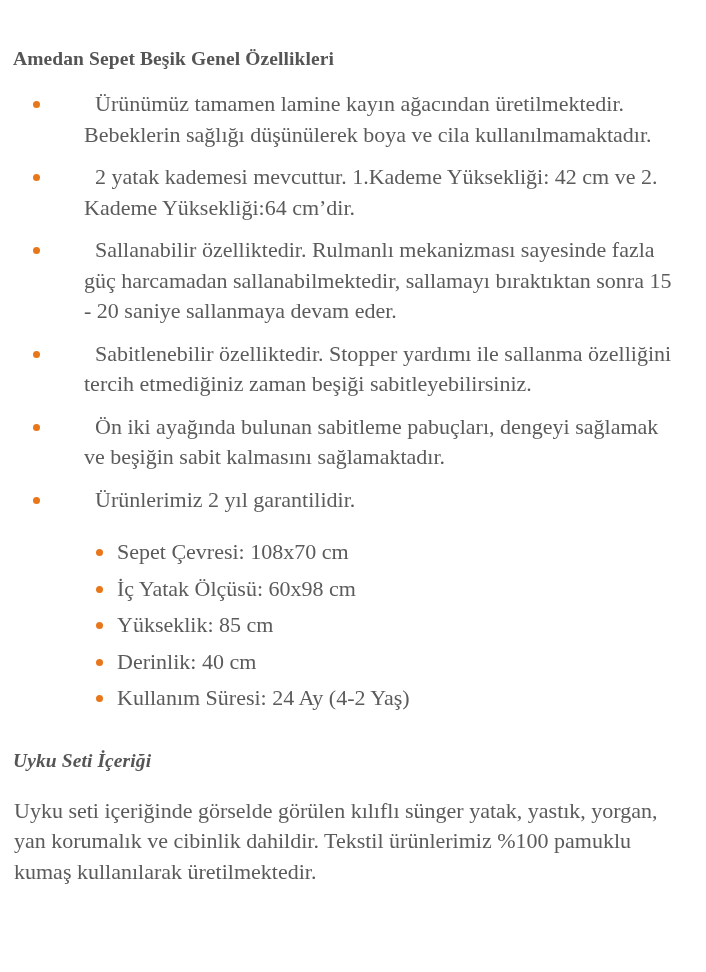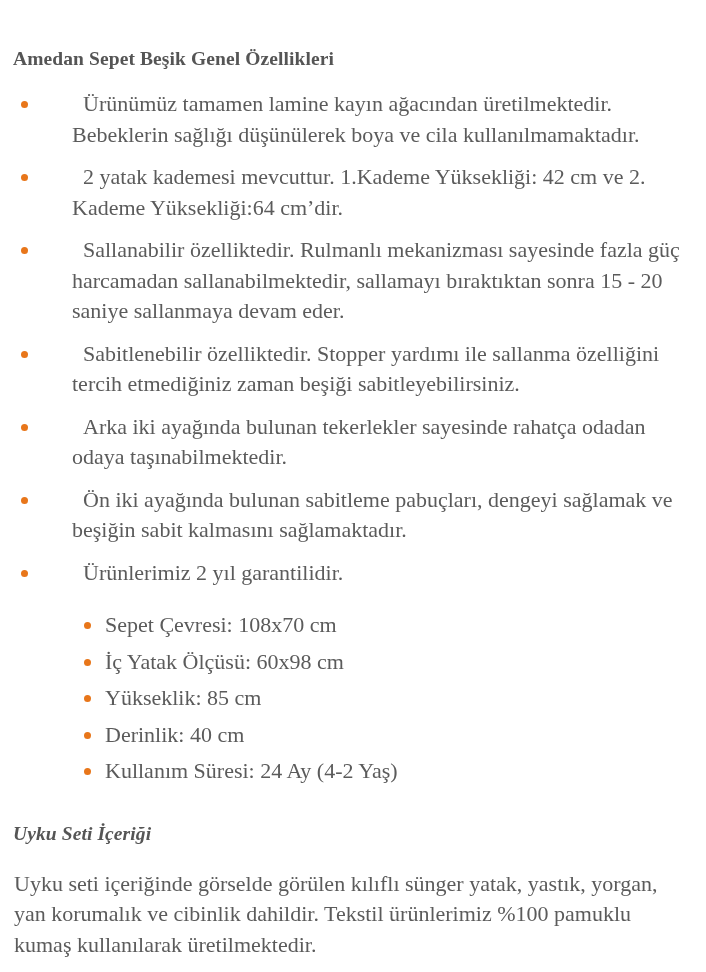--- a/index.html
+++ b/index.html
@@ -37,21 +37,21 @@
     letter-spacing: 0.1px;
   }
   .heading-1 { margin: 46px 0 17px 13px; }
   .heading-2 { margin: 28px 0 0 13px; }
   .heading-3 { margin: 34px 0 0 13px; font-style: italic; }
 
   
   ul.feature-list,
   ul.spec-list {
     list-style: none;
-    margin: 0;
+    margin: 12px;
     padding: 0;
   }
 
   ul.feature-list {
     margin-top: 16px;
   }
   ul.spec-list {
     margin-top: 22px;
   }
 
@@ -115,23 +115,20 @@
     <li class="list-item">
       <span class="bullet-marker"></span><span>2 yatak kademesi mevcuttur. 1.Kademe Yüksekliği: 42 cm ve 2. Kademe Yüksekliği:64 cm’dir.</span>
     </li>
     <li class="list-item">
       <span class="bullet-marker"></span><span>Sallanabilir özelliktedir. Rulmanlı mekanizması sayesinde fazla güç harcamadan sallanabilmektedir, sallamayı bıraktıktan sonra 15 - 20 saniye sallanmaya devam eder.</span>
     </li>
     <li class="list-item">
       <span class="bullet-marker"></span><span>Sabitlenebilir özelliktedir. Stopper yardımı ile sallanma özelliğini tercih etmediğiniz zaman beşiği sabitleyebilirsiniz.</span>
     </li>
     <li class="list-item">
-      <span class="bullet-marker"></span><span>Arka iki ayağında bulunan tekerlekler sayesinde rahatça odadan odaya taşınabilmektedir.</span>
-    </li>
-    <li class="list-item">
       <span class="bullet-marker"></span><span>Ön iki ayağında bulunan sabitleme pabuçları, dengeyi sağlamak ve beşiğin sabit kalmasını sağlamaktadır.</span>
     </li>
     <li class="list-item">
       <span class="bullet-marker"></span><span>Ürünlerimiz 2 yıl garantilidir.</span>
     </li>
   </ul>
 
 
   <ul class="spec-list">
     <li class="list-item">

